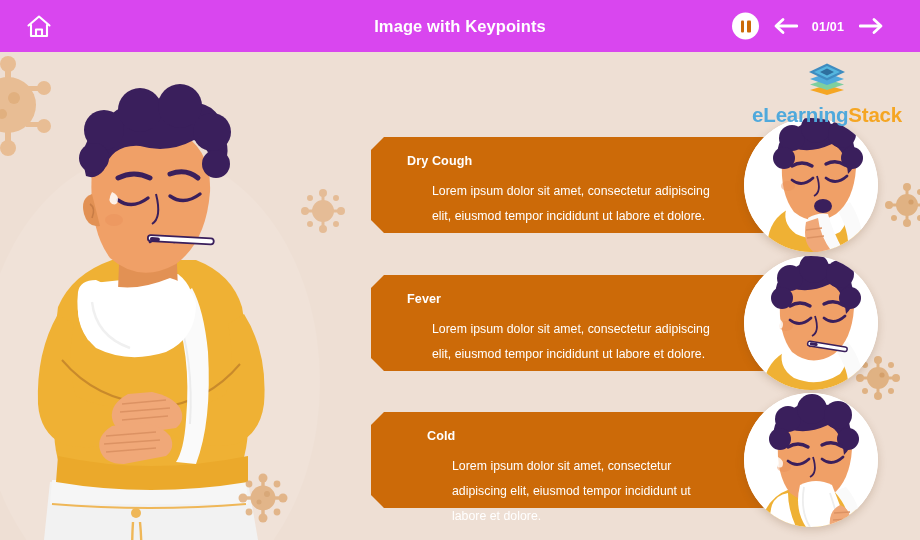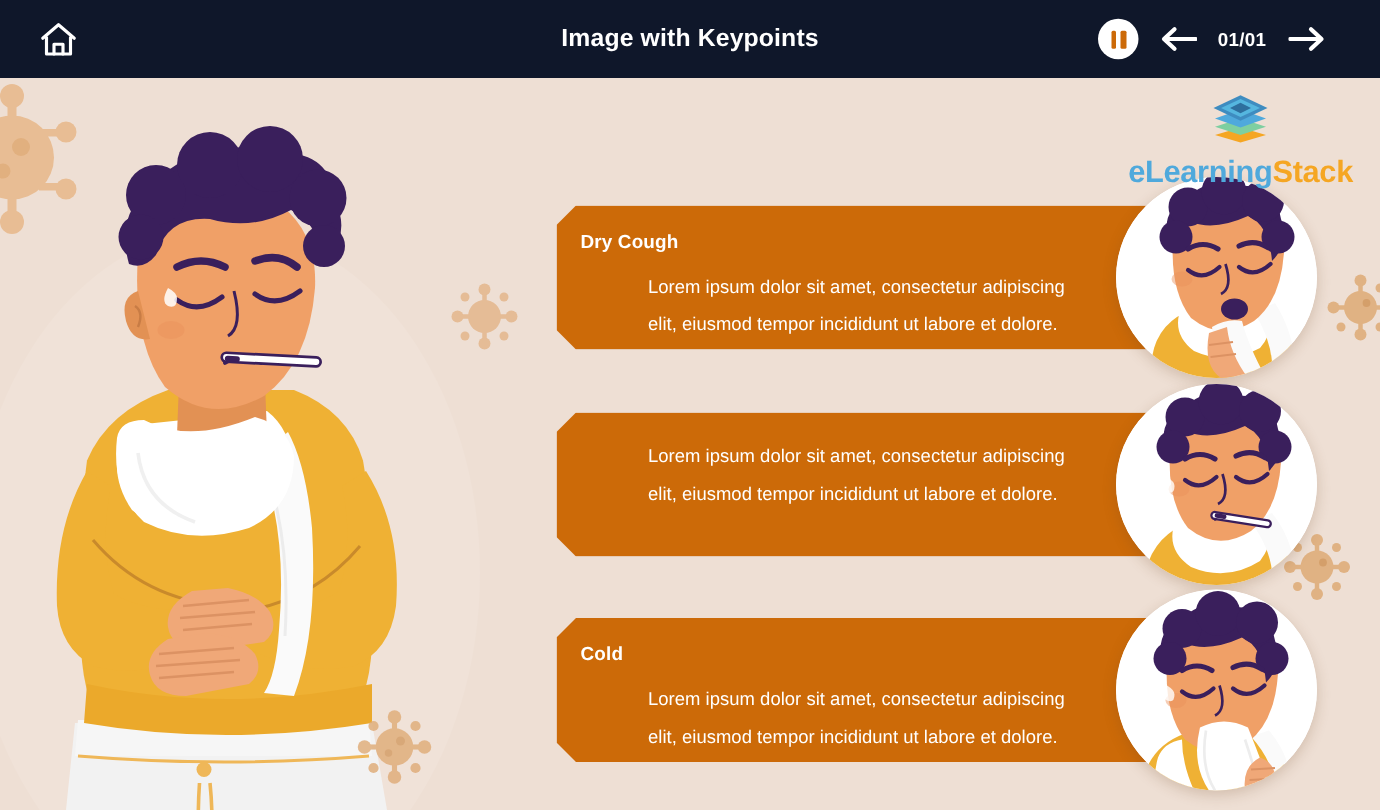--- a/index.html
+++ b/index.html
@@ -13,21 +13,21 @@
     position: relative;
     width: 920px; height: 540px;
     background: #EEDFD4;
     overflow: hidden;
   }
 
   
   #topbar {
     position: absolute; left: 0; top: 0;
     width: 920px; height: 52px;
-    background: #0f172a;
+    background: #d946ef;
     display: flex; align-items: center;
     z-index: 40;
   }
   #home-btn {
     position: absolute; left: 22px; top: 50%;
     transform: translateY(-50%);
     width: 34px; height: 34px;
     display: flex; align-items: center; justify-content: center;
   }
   #deck-title {
@@ -84,32 +84,32 @@
     position: absolute; left: 371px; top: 86px;
     font-size: 13.2px; font-weight: bold; color: #231F20;
     letter-spacing: .05px;
     z-index: 20;
   }
 
   
   .kp { position: absolute; left: 371px; width: 450px; height: 96px; z-index: 10; }
   .kp-1 { top: 137px; }
   .kp-2 { top: 275px; }
-  .kp-3 { top: 412px; }
+  .kp-3 { top: 412px; padding-left: 20px; }
 
   .kp-plate {
     position: absolute; inset: 0;
     background: #CC6A08;
     clip-path: polygon(13px 0, 100% 0, 100% 100%, 13px 100%, 0 calc(100% - 13px), 0 13px);
     box-shadow: 0 2px 5px rgba(120,70,20,.16);
   }
   .kp-body { position: relative; padding: 17px 96px 0 16px; }
   .kp-title {
     color: #FFFFFF; font-size: 12.6px; font-weight: bold;
-    margin-bottom: 11px; letter-spacing: .1px;
+    margin-bottom: 11px; letter-spacing: .1px; margin-left: 20px;
   }
   .kp-desc {
     color: #FFFFFF; font-size: 12.3px; line-height: 25px;
     letter-spacing: .02px;
     margin-left: 45px;
   }
 
   .kp-photo {
     position: absolute; right: -57px; top: -19px;
     width: 134px; height: 134px; border-radius: 50%;
@@ -390,20 +390,21 @@
           </g>
           <ellipse cx="44" cy="68" rx="7" ry="5" fill="#E8915C" opacity=".45"></ellipse>
         </g>
       </svg>
     </div>
   </div>
 
   <div class="kp kp-2">
     <div class="kp-plate"></div>
     <div class="kp-body">
+      <div class="kp-title">Fever</div>
       <div class="kp-desc">Lorem ipsum dolor sit amet, consectetur adipiscing elit, eiusmod tempor incididunt ut labore et dolore.</div>
     </div>
     <div class="kp-photo">
       <svg width="134" height="134" viewBox="0 0 134 134">
         <circle cx="67" cy="67" r="67" fill="#FFFFFF"></circle>
         <g>
           <path d="M20 124 Q26 100 50 92 L90 92 Q114 100 118 128 L118 134 L20 134 Z" fill="#EFB134"></path>
           <path d="M40 90 Q32 110 50 122 Q74 132 96 118 Q108 102 100 86 Q72 100 40 90 Z" fill="#FFFFFF"></path>
           <path d="M90 92 Q106 114 104 134 L120 134 Q120 106 104 86 Z" fill="#FAFAFA"></path>
           <path d="M54 62 L84 62 L86 94 L52 94 Z" fill="#E29154"></path>

